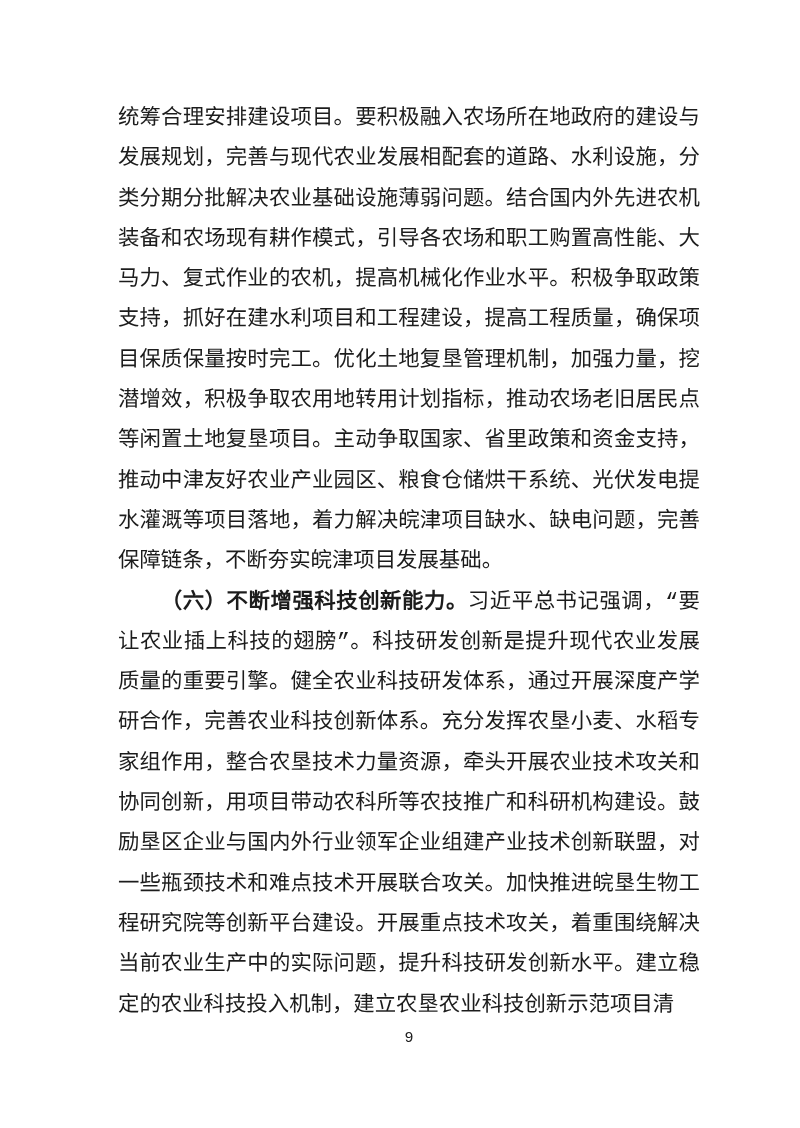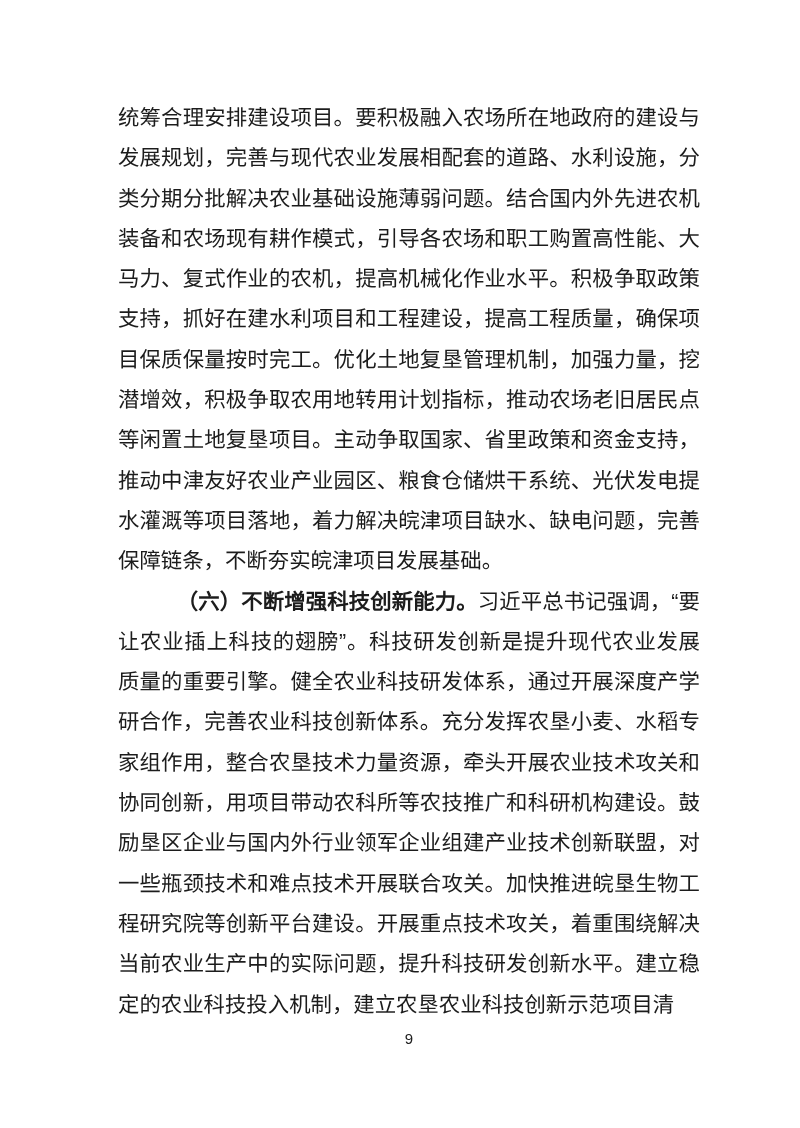--- a/index.html
+++ b/index.html
@@ -6,21 +6,21 @@
     margin: 0;
     padding: 0;
     background: #ffffff;
   }
   .page {
     position: relative;
     width: 800px;
     height: 1128px;
     background: #ffffff;
     overflow: hidden;
-    font-family: Liberation Sans, sans-serif;
+    font-family: Liberation Mono, monospace;
     color: #1c1c1c;
   }
   .text-block {
     position: absolute;
     left: 118px;
     top: 98px;
     width: 582px;
   }
   .para {
     margin: 0;
@@ -29,21 +29,20 @@
     text-align: justify;
     text-justify: inter-character;
     letter-spacing: 0;
     word-break: break-all;
   }
   .para.indent {
     text-indent: 2em;
   }
   .section-lead {
     font-weight: 700;
-    margin-left: 16px;
   }
   .page-number {
     position: absolute;
     left: 118px;
     top: 1028px;
     width: 582px;
     text-align: center;
     font-size: 15px;
     line-height: 22px;
     color: #1c1c1c;

